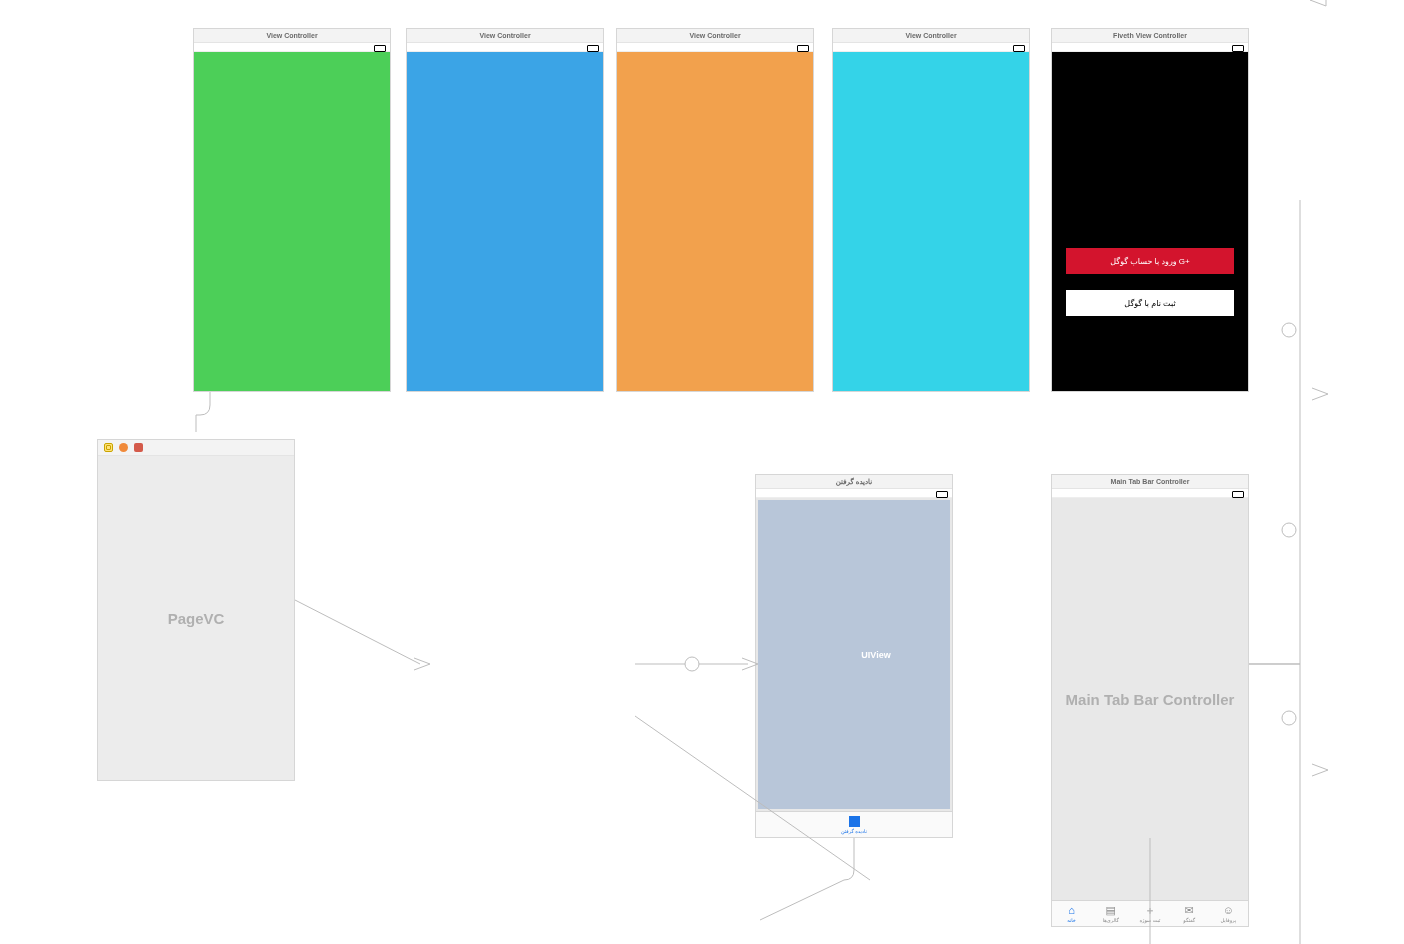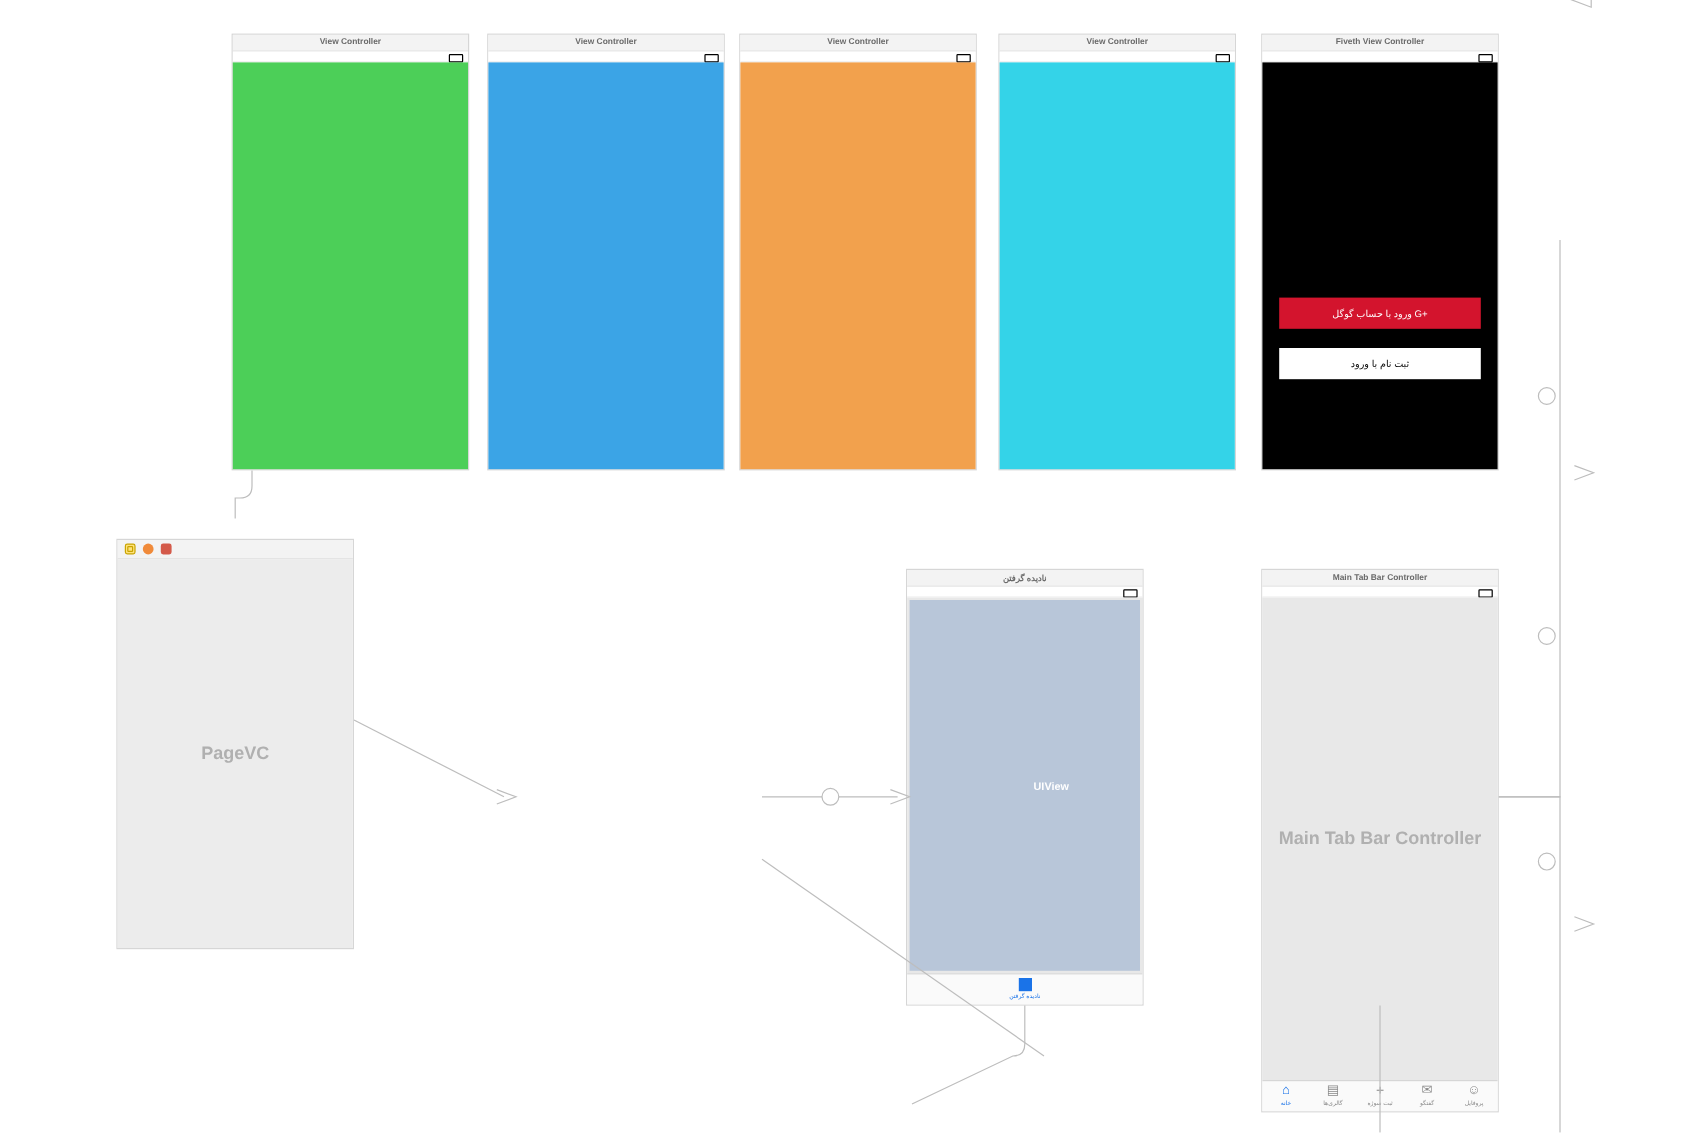--- a/index.html
+++ b/index.html
@@ -26,21 +26,21 @@
   .login-btn { position:absolute; left:14px; right:14px; height:26px; display:flex; align-items:center; justify-content:center; font-size:8px; }
   .login-google { top:196px; background:#d3142d; color:#fff; }
   .login-email  { top:238px; background:#fff; color:#000; }
 
   
   .gray-scene { background:#fff; }
   .gray-scene .body { background:#e8e8e8; }
   .center-label { position:absolute; left:0; right:0; top:50%; transform:translateY(-50%); text-align:center; color:#b0b0b0; font-size:15px; font-weight:600; }
 
   
-  #pagevc { left:97px; top:449px; width:198px; height:342px; }
+  #pagevc { left:97px; top:439px; width:198px; height:342px; }
   #pagevc .titlebar { height:16px; justify-content:flex-start; padding-left:6px; gap:6px; }
   #pagevc .dot { width:9px; height:9px; border-radius:2px; display:inline-block; }
   #pagevc .dot.sq { border:1px solid #c9a400; background:#ffe27a; border-radius:2px; position:relative; }
   #pagevc .dot.sq::after{content:"";position:absolute;inset:1px;border:1px solid #c9a400;border-radius:1px;}
   #pagevc .dot.o  { background:#f08a3a; border-radius:50%; }
   #pagevc .dot.r  { background:#d45a4a; border-radius:2px; }
   #pagevc .body { height:calc(100% - 16px); background:#ececec; }
 
   
   #tabbar { left:437px; top:474px; width:198px; height:364px; }
@@ -98,21 +98,21 @@
     <div class="titlebar">View Controller</div>
     <div class="statusbar"></div>
     <div class="body"></div>
   </div>
 
   <div class="scene color-scene c-black" style="left:1051px">
     <div class="titlebar">Fiveth View Controller</div>
     <div class="statusbar"></div>
     <div class="body">
       <div class="login-btn login-google">ورود با حساب گوگل  G+</div>
-      <div class="login-btn login-email">ثبت نام با ورود</div>
+      <div class="login-btn login-email">ثبت نام با گوگل</div>
     </div>
   </div>
 
   <div id="pagevc" class="scene gray-scene">
     <div class="titlebar">
       <span class="dot sq"></span>
       <span class="dot o"></span>
       <span class="dot r"></span>
     </div>
     <div class="body">

